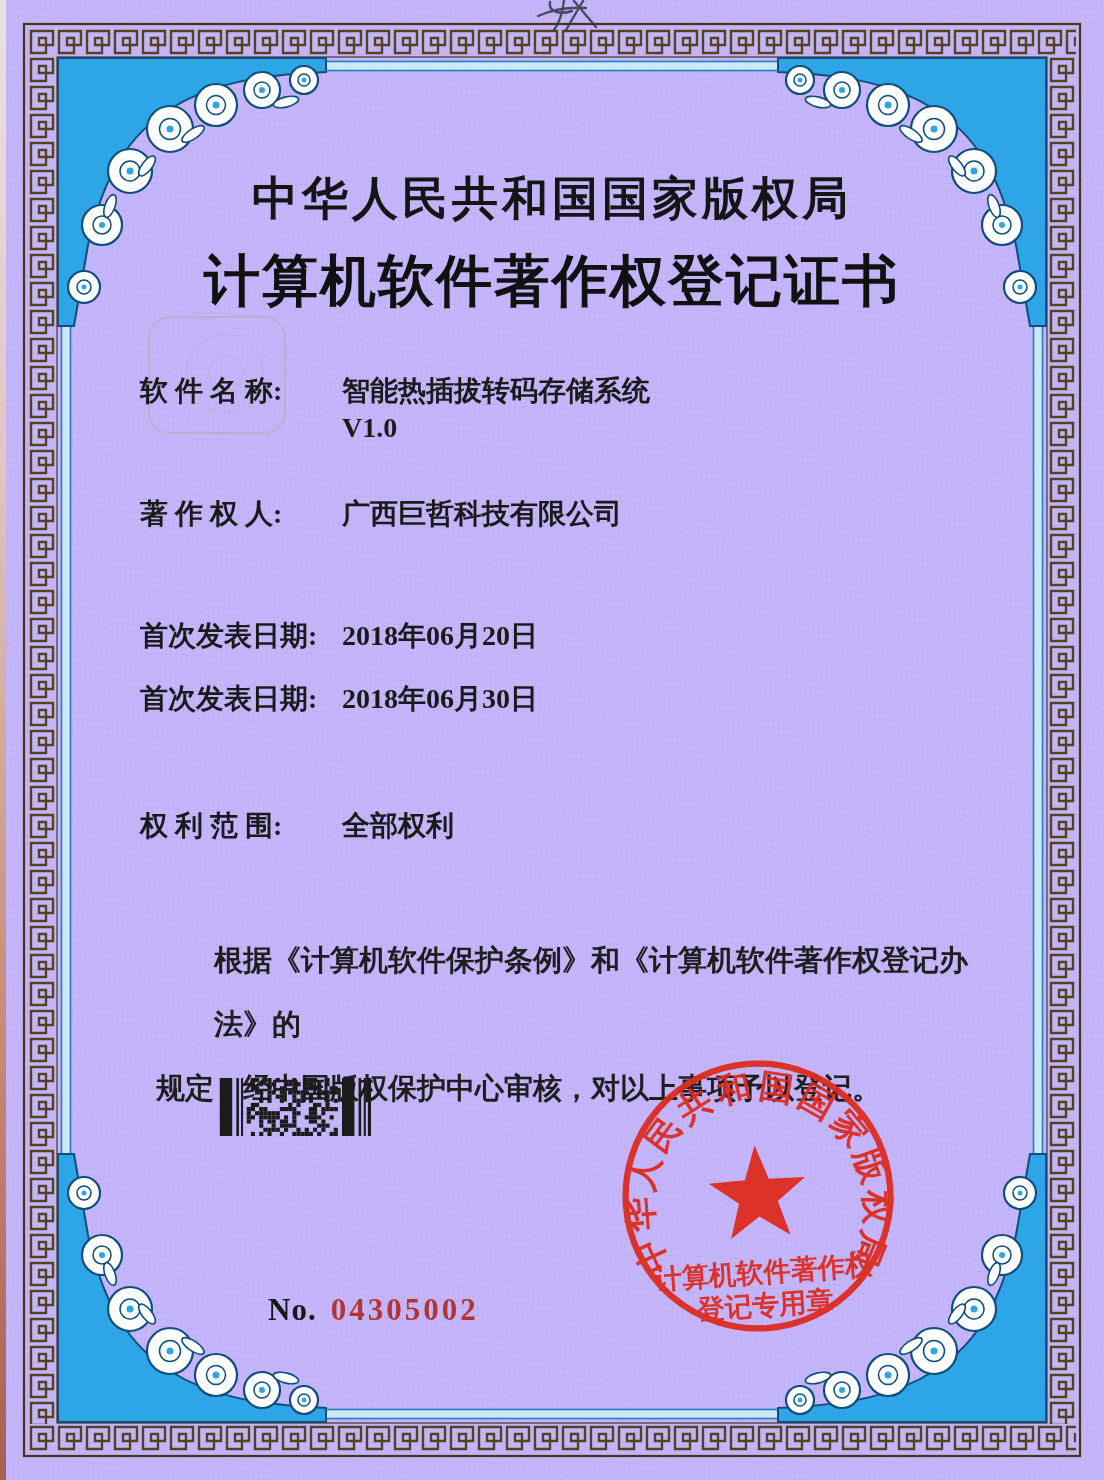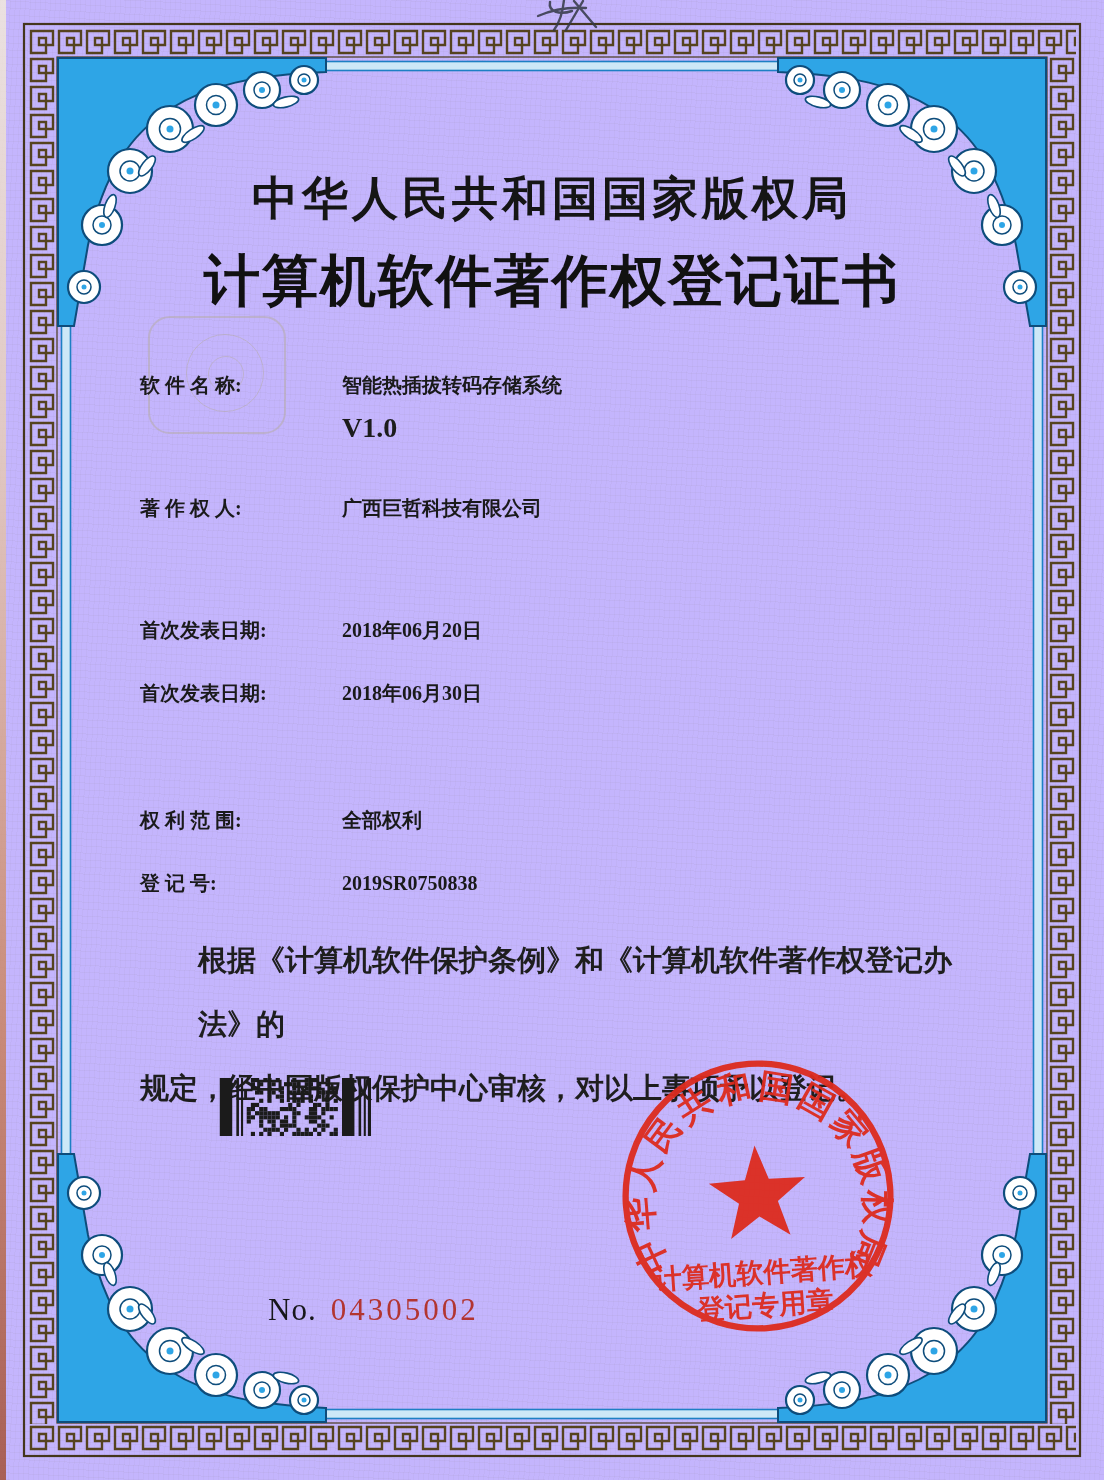--- a/index.html
+++ b/index.html
@@ -27,27 +27,27 @@
   .authority{
     left:0; right:0; top:168px; text-align:center;
     font-size:46px; font-weight:bold; letter-spacing:4px; color:#151515;
   }
   .cert-title{
     left:0; right:0; top:244px; text-align:center;
     font-size:56px; font-weight:bold; letter-spacing:2px; color:#111;
   }
   .certno-line{ right:179px; top:327px; font-size:23px; font-weight:bold; letter-spacing:1px;}
   .certno-line .lbl{margin-right:14px;}
-  .frow{ left:140px; font-size:20px; font-weight:bold; white-space:nowrap; color:#1a1a1a;}
+  .frow{ left:140px; font-size:28px; font-weight:bold; white-space:nowrap; color:#1a1a1a;}
   .flabel{display:inline-block; width:202px; white-space:nowrap;}
   .fvalue{margin-left:0px;}
   .fvalue2{ left:342px; font-size:28px; font-weight:bold;text-align:right;}
   .statement{ left:140px; width:845px; font-size:29px; font-weight:bold; color:#1e1e1e; line-height:64px;}
   .statement .ln1{padding-left:58px;}
-  .serial{ left:268px; top:1292px; font-size:31px; font-weight:normal; letter-spacing:1px;}
+  .serial{ left:268px; top:1292px; font-size:31px; font-weight:bold; letter-spacing:1px;}
   .serial .no-prefix{color:#17171a; margin-right:14px;}
   .serial .no-digits{letter-spacing:3px;}
   .seal-wrap{ left:612px; top:1050px; width:292px; height:292px; transform:rotate(-4deg); opacity:.95;}
   .seal-date{ left:663px; top:1286px; font-size:31px; font-weight:bold; letter-spacing:2px; color:#141414;}
   .watermark{ left:148px; top:316px; width:138px; height:118px; opacity:.45; pointer-events:none;}
   .watermark .wm-rect{
     position:absolute; inset:0; border:2px solid #b4ab99; border-radius:22px;
   }
   .watermark .wm-c1{position:absolute; left:38px; top:18px; width:76px; height:76px; border:1.6px solid #b4ab99; border-radius:50%;}
   .watermark .wm-c2{position:absolute; left:60px; top:40px; width:34px; height:34px; border:1.4px solid #b4ab99; border-radius:50%;}
@@ -163,25 +163,22 @@
 
   <div class="abs frow" style="top:617px;">
     <span class="flabel">首次发表日期:</span><span class="fvalue">2018年06月20日</span>
   </div>
   <div class="abs frow" style="top:680px;">
     <span class="flabel">首次发表日期:</span><span class="fvalue">2018年06月30日</span>
   </div>
   <div class="abs frow" style="top:807px;">
     <span class="flabel">权 利 范 围:</span><span class="fvalue">全部权利</span>
   </div>
-  <div class="abs frow" style="top:870px;">
-    <span class="flabel">登 记 号:</span><span class="fvalue">2019SR0750838</span>
-  </div>
-
-  <div class="abs statement" style="top:928px;">
+
+  <div class="abs statement" style="top:928px;margin-left:16px;">
     <div class="ln1">根据《计算机软件保护条例》和《计算机软件著作权登记办法》的</div>
     <div class="ln2">规定，经中国版权保护中心审核，对以上事项予以登记。</div>
   </div>
 
   <div class="abs barcode">
     <svg id="barcode-svg" width="165" height="58" viewBox="0 0 152 56">
         <rect x="0" y="0" width="12" height="56" fill="#1b1b1b"></rect>
         <rect x="16" y="0" width="2.5" height="56" fill="#1b1b1b"></rect>
         <rect x="20.5" y="0" width="2" height="56" fill="#1b1b1b"></rect>
         <rect x="118" y="0" width="12" height="56" fill="#1b1b1b"></rect>

